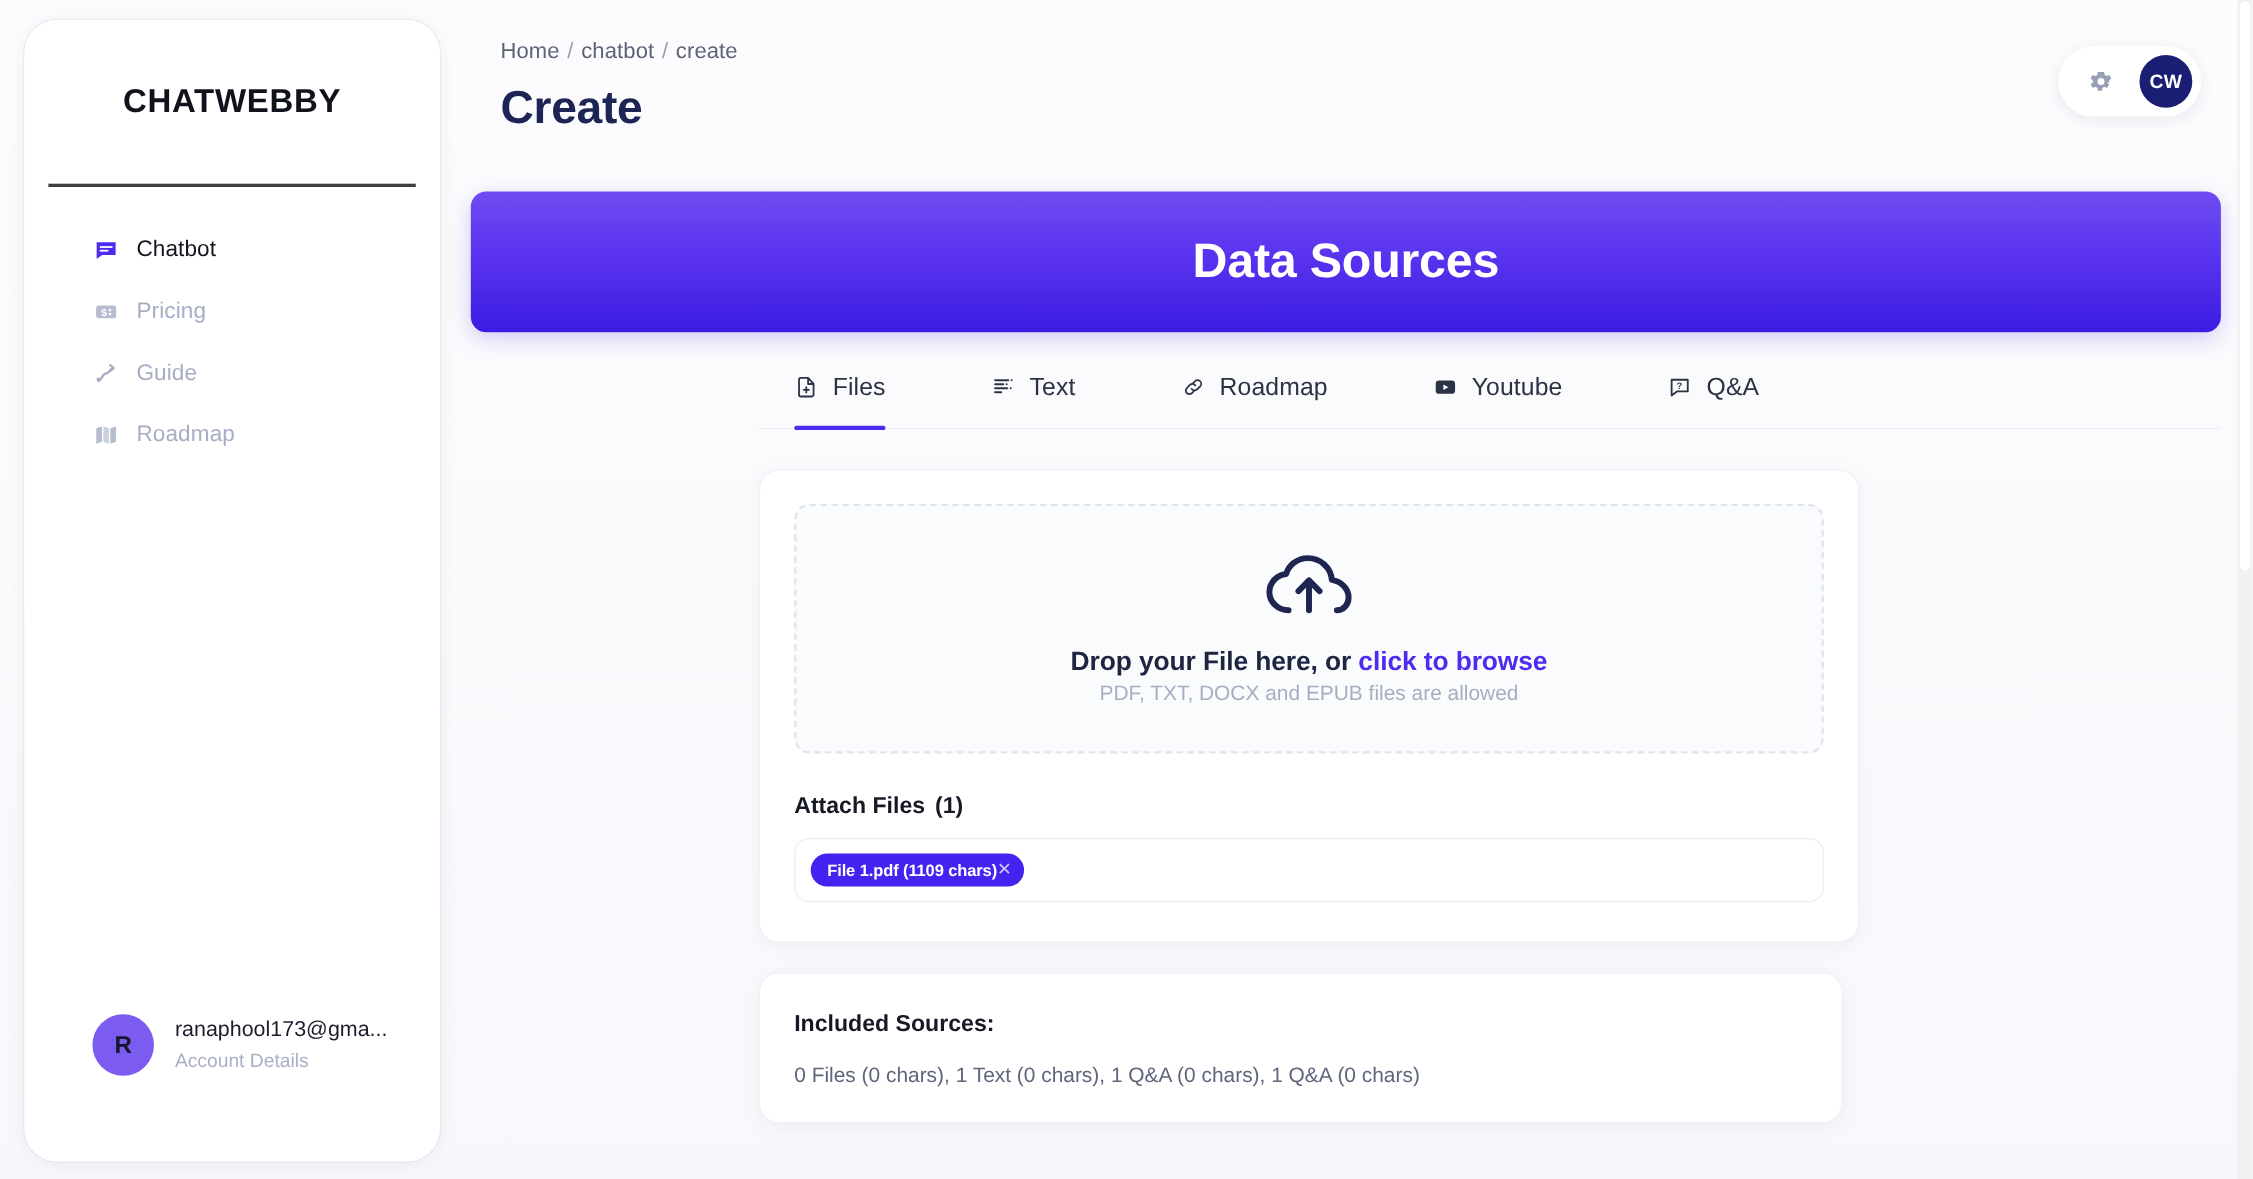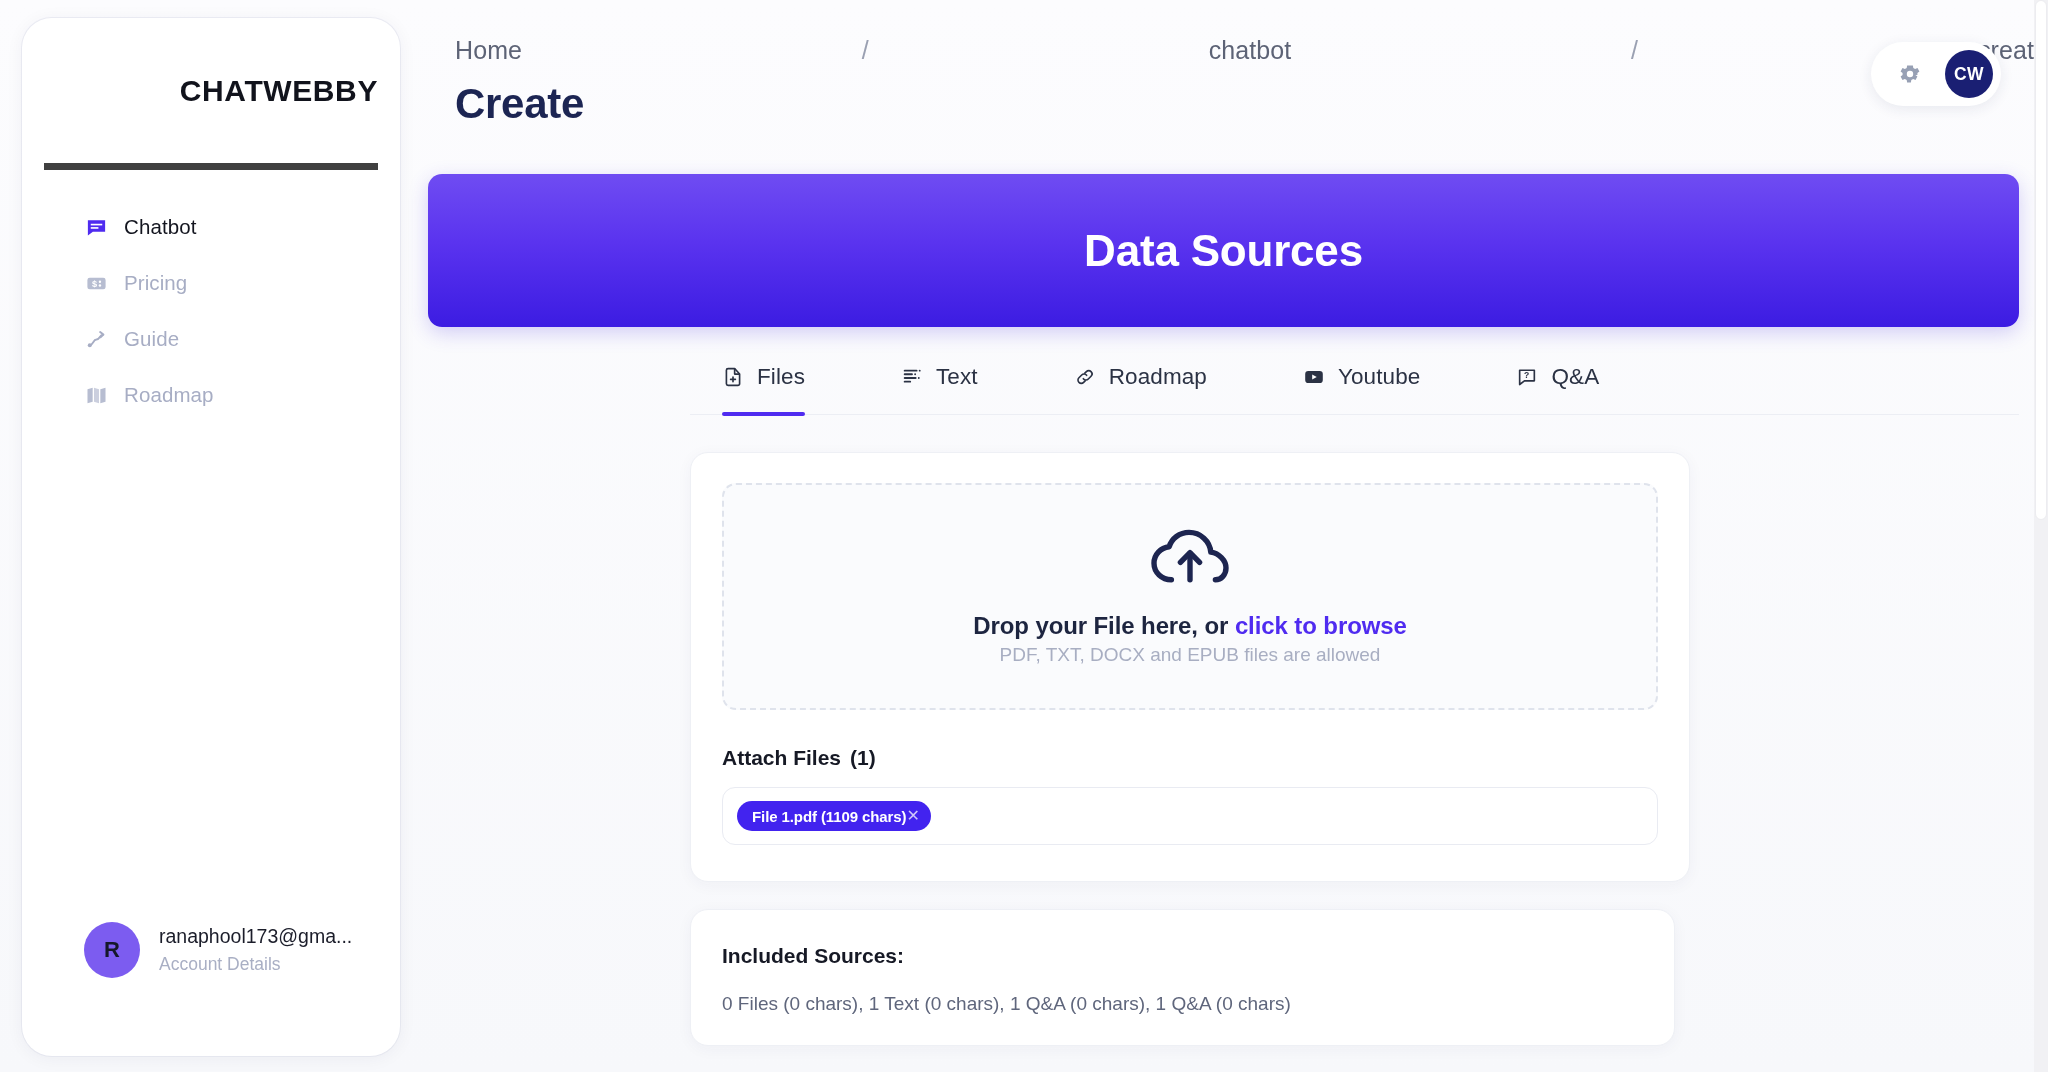--- a/index.html
+++ b/index.html
@@ -32,22 +32,22 @@
     box-shadow: 0 2px 18px rgba(30, 35, 80, 0.055), 0 0 0 1px rgba(225,228,238,0.55);
     display: flex;
     flex-direction: column;
     overflow: hidden;
   }
 
   .brand-area {
     height: 152px;
     display: flex;
     align-items: center;
-    justify-content: flex-end;
-    border-bottom: 7px solid #404040;
+    justify-content: center;
+    border-bottom: 3px solid #404040;
     margin: 0 22px;
   }
   .brand-text {
     font-size: 30px;
     font-weight: 700;
     letter-spacing: 0.6px;
     color: #11131c;
   }
 
   .nav {
@@ -119,27 +119,26 @@
     width: 1648px;
     height: 1072px;
   }
 
   .topbar {
     position: relative;
     height: 158px;
     padding: 36px 0 0 55px;
   }
   .crumbs {
-    font-size: 25px;
+    font-size: 20px;
     color: #5d6376;
     display: flex;
     align-items: center;
     gap: 7px;
     letter-spacing: 0.1px;
-    justify-content: space-between;
   }
   .crumbs .sep { color: #9aa0b2; }
   .crumb { cursor: pointer; }
   .page-title {
     margin-top: 15px;
     font-size: 42px;
     font-weight: 700;
     color: #1c2553;
     letter-spacing: -0.3px;
   }
@@ -170,21 +169,21 @@
     color: #ffffff;
     font-size: 17.5px;
     font-weight: 700;
     letter-spacing: 0.4px;
     display: flex; align-items: center; justify-content: center;
   }
 
   
   .banner {
     margin: 16px 29px 0 28px;
-    height: 153px;
+    height: 128px;
     border-radius: 14px;
     background: linear-gradient(180deg, #6f4cf2 0%, #5a33ef 45%, #3c1ce2 100%);
     box-shadow: 0 6px 20px rgba(70,45,220,0.22);
     display: flex;
     align-items: center;
     justify-content: center;
   }
   .banner-title {
     color: #ffffff;
     font-size: 44px;

